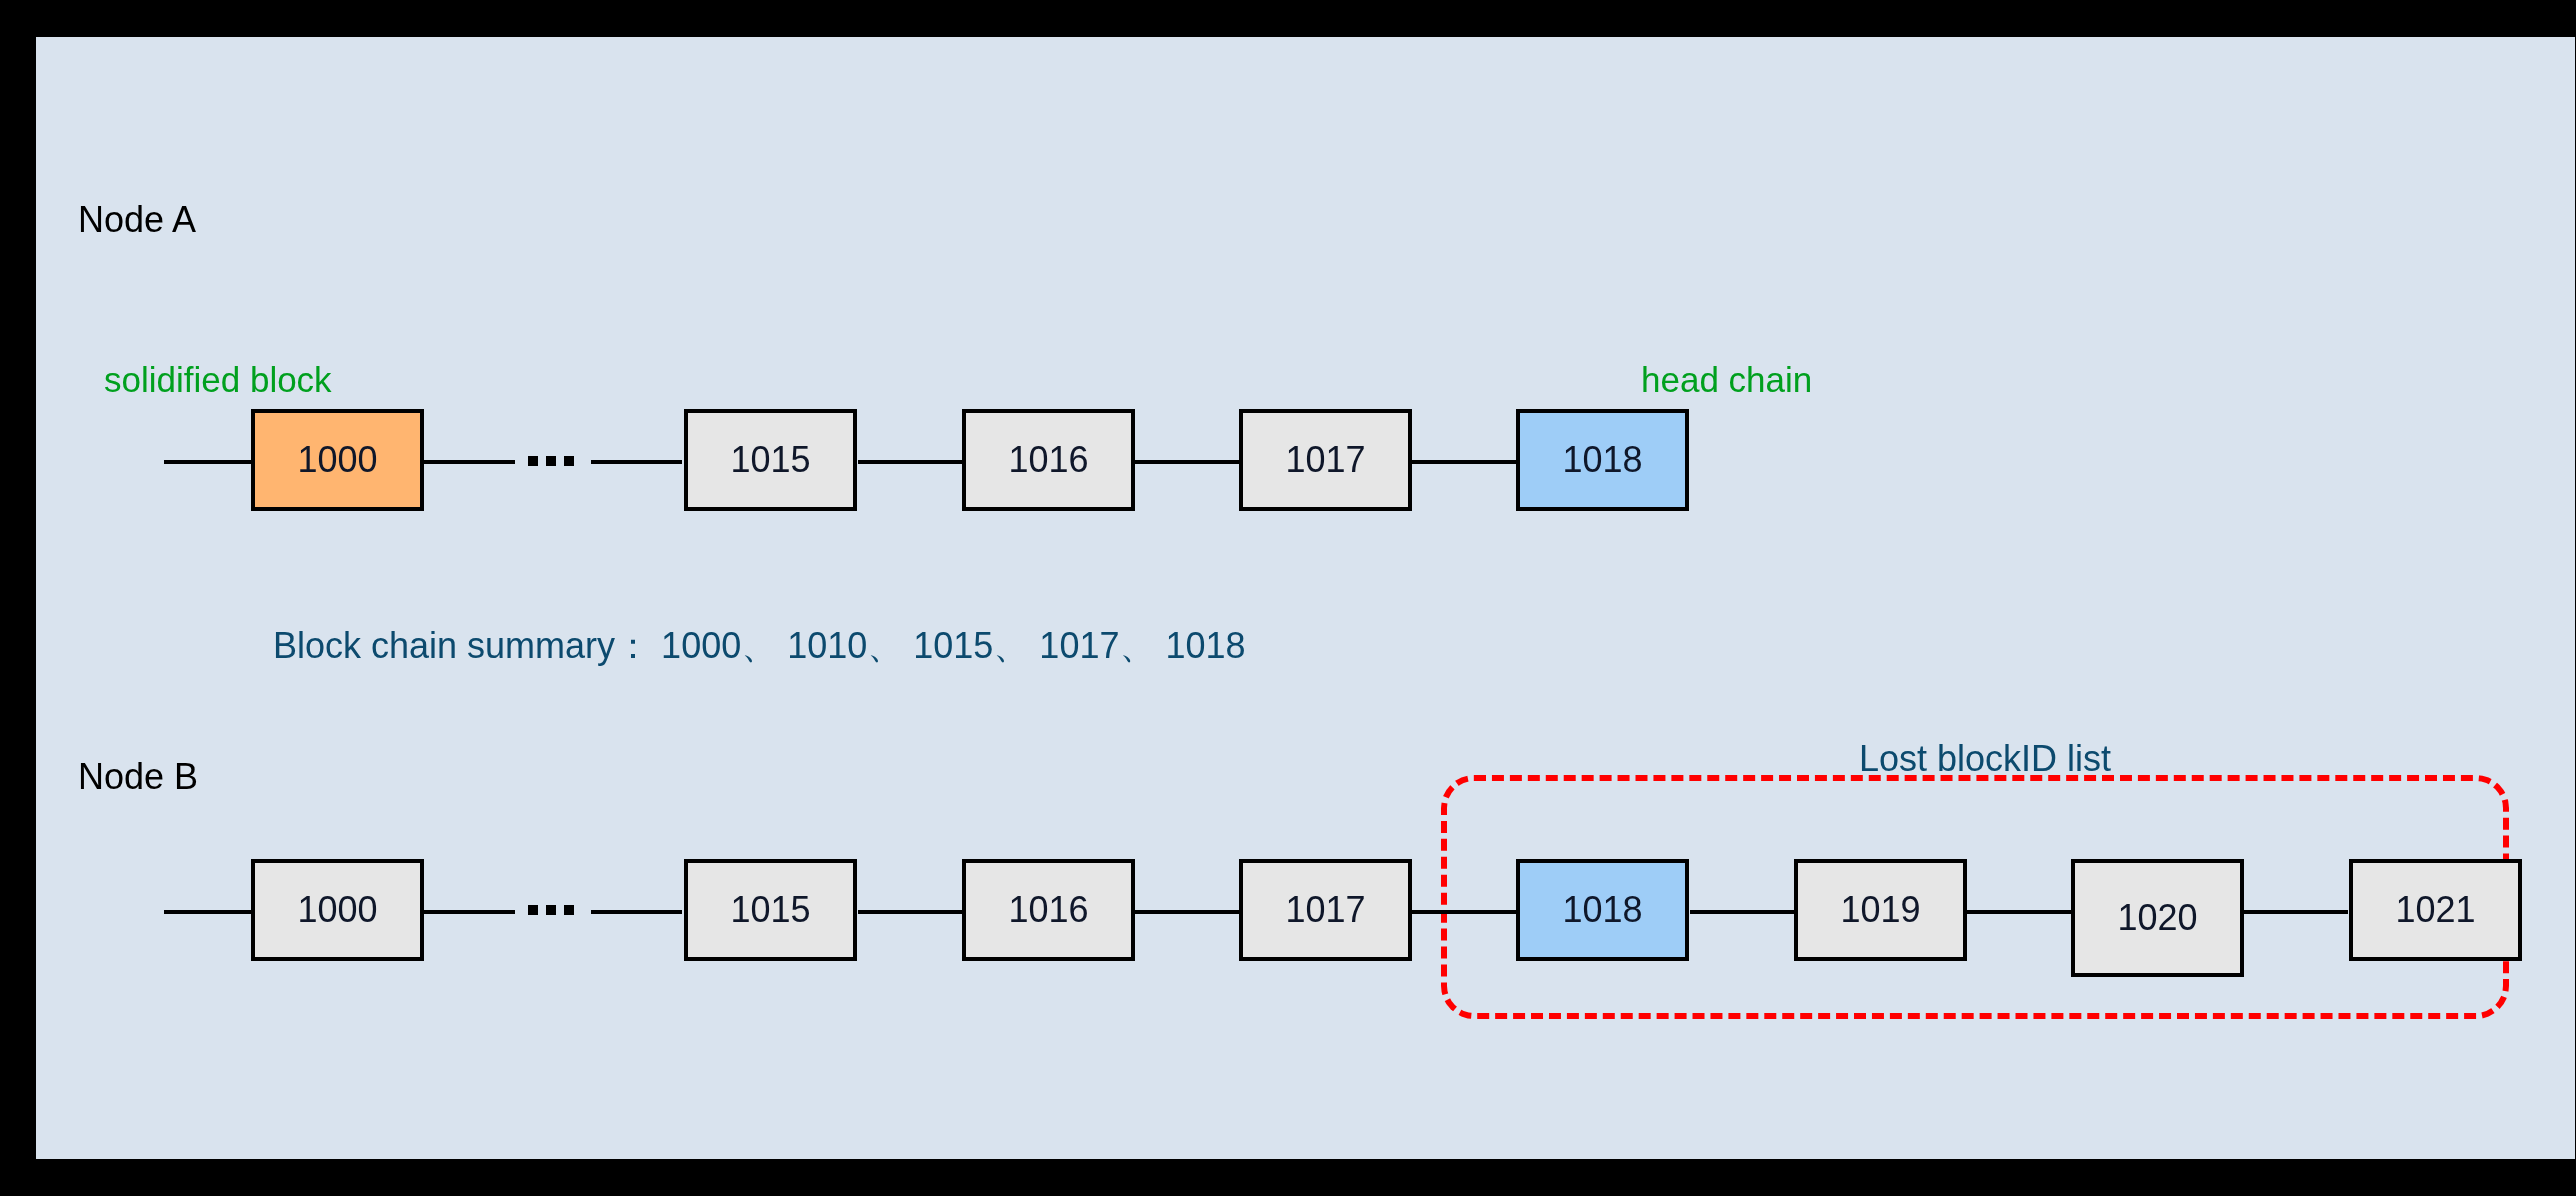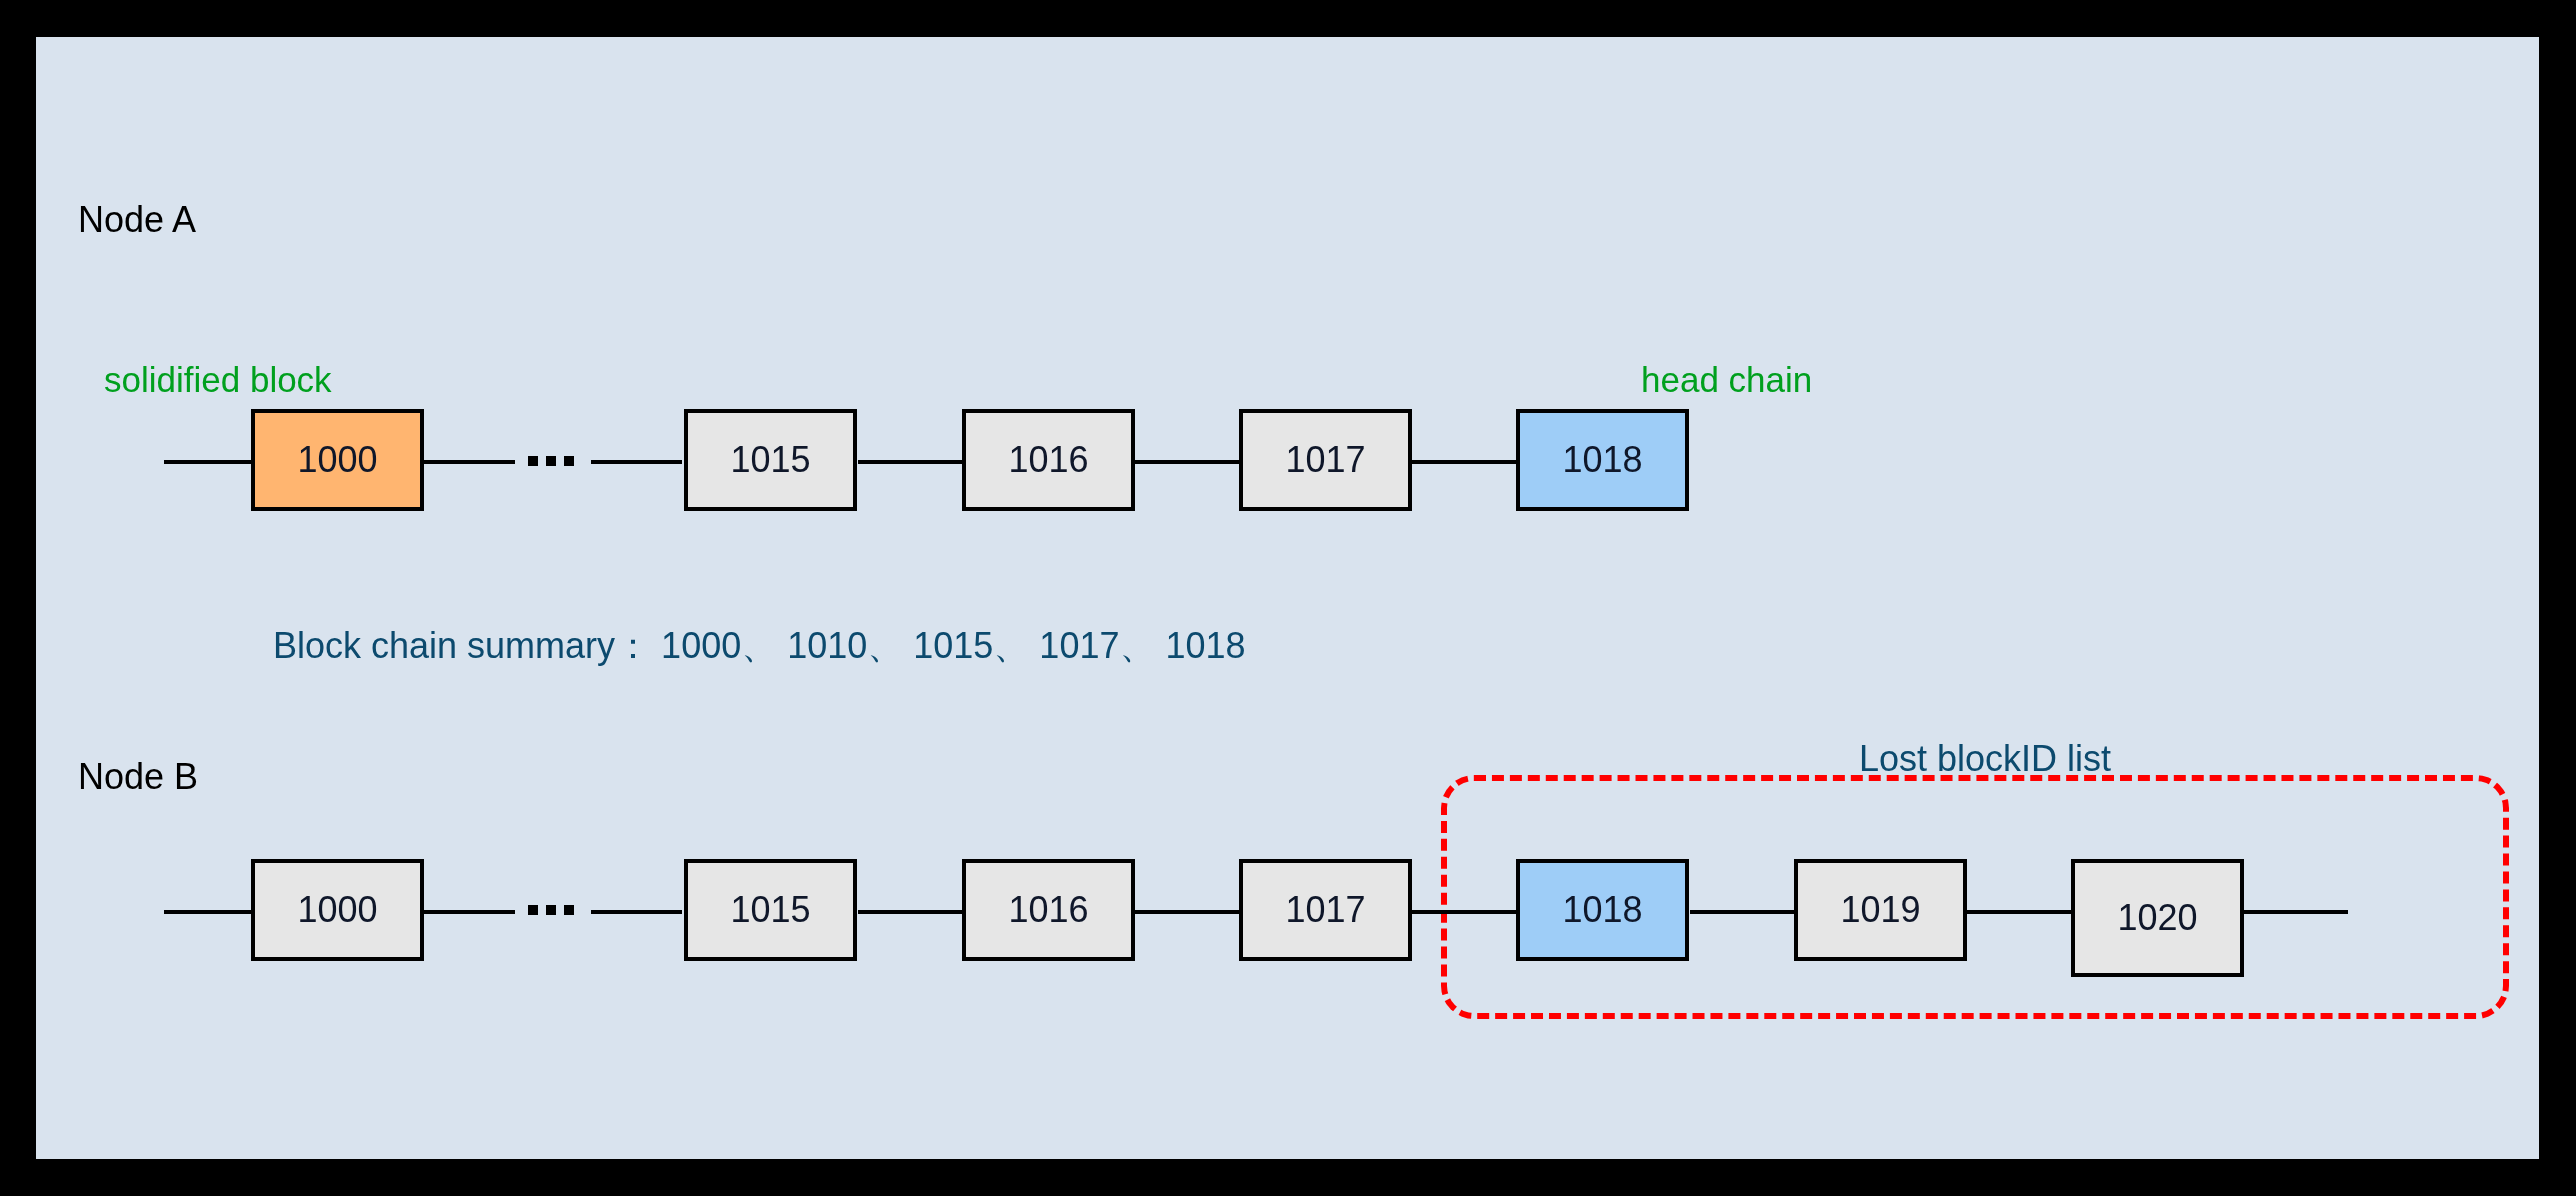--- a/index.html
+++ b/index.html
@@ -15,20 +15,21 @@
     overflow: hidden;
     font-family: "Liberation Sans", sans-serif;
   }
   #canvas {
     position: absolute;
     left: 36px;
     top: 37px;
     width: 2503px;
     height: 1122px;
     background: #d9e3ee;
+    padding-left: 36px;
   }
 
   
   .node-label {
     position: absolute;
     font-size: 36px;
     color: #000000;
     white-space: nowrap;
     line-height: 1;
   }
@@ -160,16 +161,17 @@
     <div class="block gray" style="left:926px; top:822px; width:173px; height:102px;">1016</div>
 
     <div class="block gray" style="left:1203px; top:822px; width:173px; height:102px;">1017</div>
 
     <div class="block blue" style="left:1480px; top:822px; width:173px; height:102px;">1018</div>
 
     <div class="block gray" style="left:1758px; top:822px; width:173px; height:102px;">1019</div>
 
     <div class="block gray" style="left:2035px; top:822px; width:173px; height:118px;">1020</div>
 
+    <div class="block gray" style="left:2313px; top:822px; width:173px; height:102px;">1021</div>
 
   </div>
 </div>
 
 
 </body></html>

